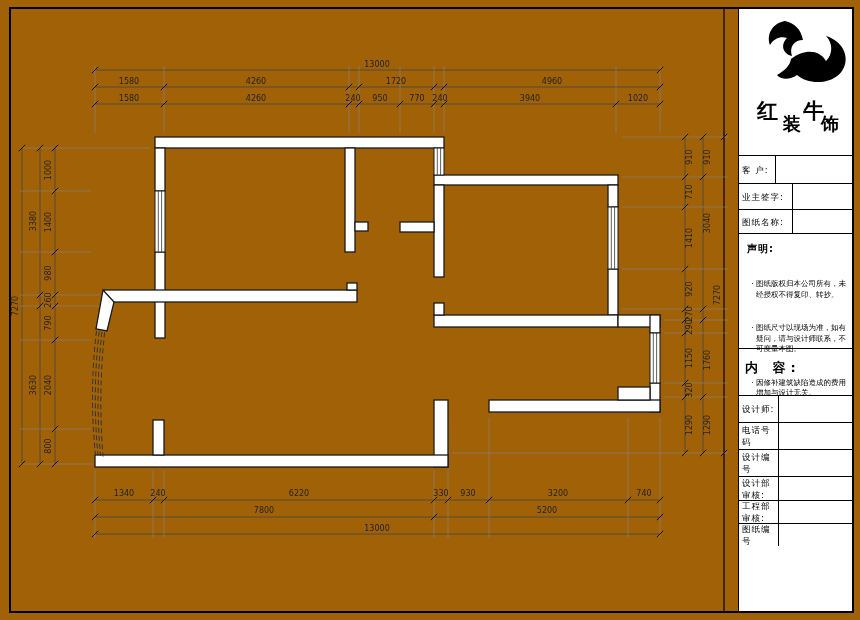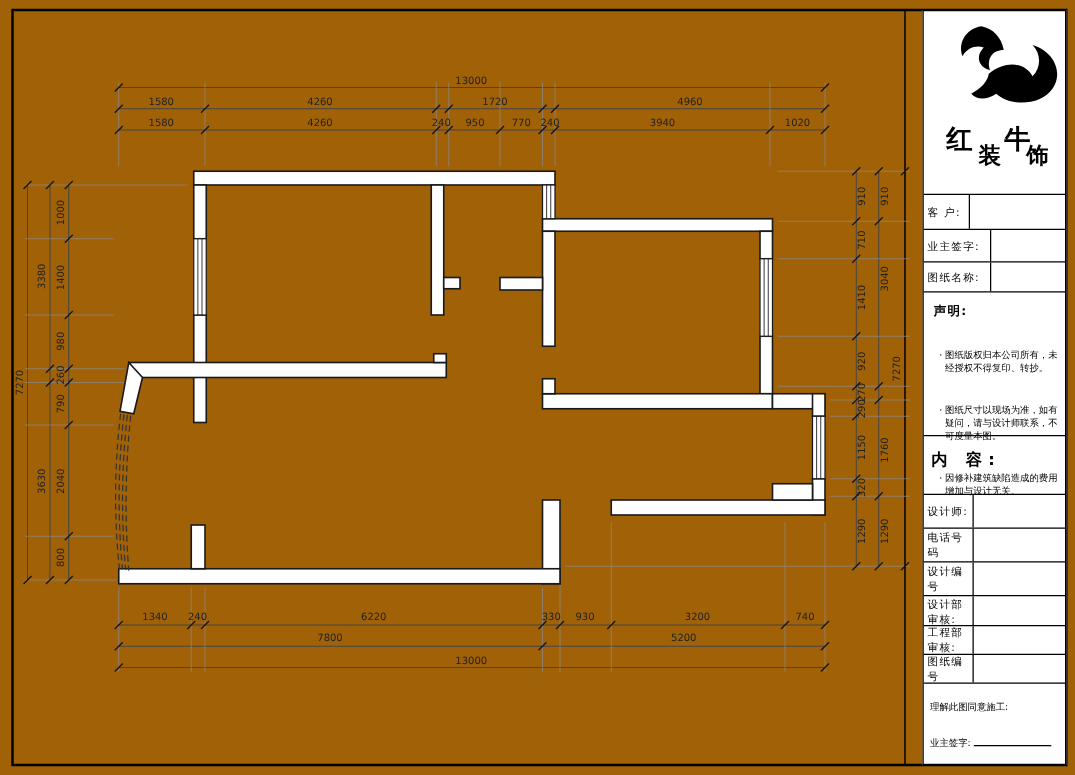--- a/index.html
+++ b/index.html
@@ -325,22 +325,15 @@
   </div>
   <div class="tb-row h23">
     <div class="lab" style="width:40px">工程部审核:</div>
     <div class="val"></div>
   </div>
   <div class="tb-row h23">
     <div class="lab" style="width:40px">图纸编号</div>
     <div class="val"></div>
   </div>
 
-  <div class="footer-box">
-    <div class="f1">理解此图同意施工:</div>
-    <div class="f2">
-      <span>业主签字:</span>
-      <span class="sigline"></span>
-    </div>
-  </div>
 </div>
 
 </div>
 
 </body></html>

